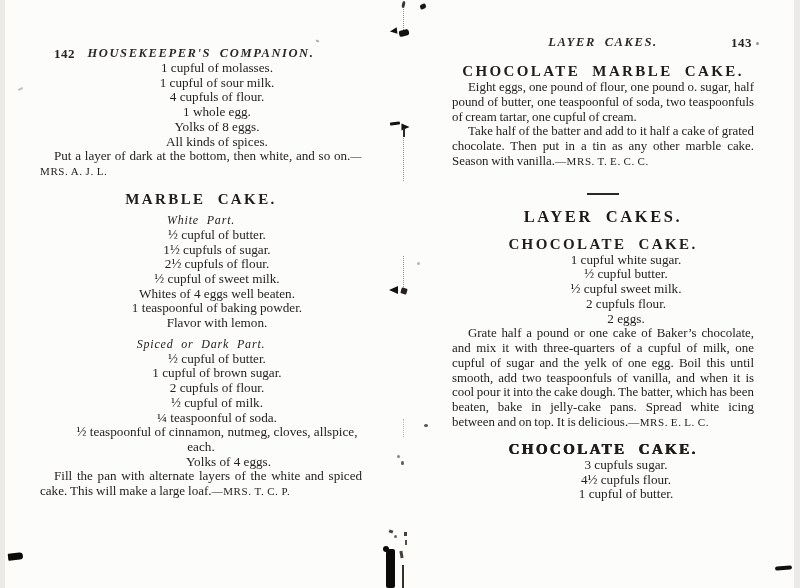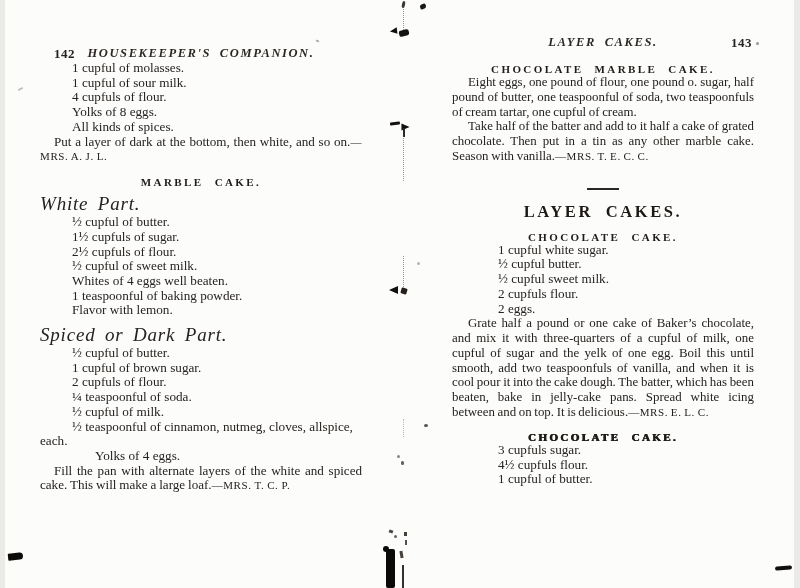--- a/index.html
+++ b/index.html
@@ -23,38 +23,38 @@
   .page-num { position:absolute; top:0; font-weight:bold; letter-spacing:0.5px; }
   .page.left  .page-num { left:14px; }
   .page.right .page-num { right:2px; }
   .run-title {
     position:absolute; left:0; right:0; text-align:center;
     font-style:italic; font-weight:bold; font-size:12.5px;
     letter-spacing:1.6px; word-spacing:4px; color:#2b2724;
   }
 
   ul.ing { list-style:none; margin:0; padding:0; font-size:13.2px; line-height:14.7px; }
-  ul.ing li { text-indent:32px; }
+  ul.ing li { text-indent:32px;text-align:center; }
   .page.right ul.ing li { text-indent:46px; }
   li.deep { text-indent:55px !important; }
 
   p.body-par {
     margin:0; font-size:13.1px; line-height:14.8px;
     text-align:justify; text-indent:14px; word-spacing:-0.4px;font-family:Liberation Serif, serif;
   }
   .page.right p.body-par { font-size:12.9px; text-indent:16px; word-spacing:-0.6px; }
   .attr { font-size:11px; letter-spacing:0.6px; }
 
   .recipe-title {
-    margin:0; text-align:center; font-size:11px; font-weight:bold;
+    margin:0; text-align:center; font-size:15px; font-weight:bold;
     letter-spacing:2.4px; word-spacing:6px; color:#201c19;
   }
   .recipe-title.heavy { text-shadow:0.6px 0 0 #201c19, 0 0.4px 0 #201c19; }
   .part-title {
-    font-style:italic; font-size:19px;
+    text-align:center; font-style:italic; font-size:12px;
     letter-spacing:0.8px; word-spacing:4px;
   }
   .section-title {
     margin:0; text-align:center; font-size:16.5px; font-weight:bold;
     letter-spacing:2.6px; word-spacing:6px; color:#1d1916;
   }
   .short-rule { width:32px; height:2px; background:#2a2724; margin:24px auto 0 auto; }
 
   
   .ul-opening { margin-top:11px; }
@@ -121,20 +121,21 @@
   <div class="page left">
     <div class="running-head">
       <span class="page-num">142</span>
       <span class="run-title">HOUSEKEEPER'S COMPANION.</span>
     </div>
 
     <ul class="ing ul-opening">
       <li>1 cupful of molasses.</li>
       <li>1 cupful of sour milk.</li>
       <li>4 cupfuls of flour.</li>
+      <li>1 whole egg.</li>
       <li>Yolks of 8 eggs.</li>
       <li>All kinds of spices.</li>
     </ul>
 
     <p class="body-par p-opening"><span>Put a layer of dark at the bottom, then white, and so on.</span><span class="attr">—MRS. A. J. L.</span></p>
 
     <h3 class="recipe-title h-marble">MARBLE CAKE.</h3>
     <div class="part-title sub-white">White Part.</div>
 
     <ul class="ing ul-white">
@@ -146,22 +147,22 @@
       <li>1 teaspoonful of baking powder.</li>
       <li>Flavor with lemon.</li>
     </ul>
 
     <div class="part-title sub-spiced">Spiced or Dark Part.</div>
 
     <ul class="ing ul-spiced">
       <li>½ cupful of butter.</li>
       <li>1 cupful of brown sugar.</li>
       <li>2 cupfuls of flour.</li>
+      <li>½ cupful of milk.</li>
       <li>¼ teaspoonful of soda.</li>
-      <li>½ cupful of milk.</li>
       <li>½ teaspoonful of cinnamon, nutmeg, cloves, all­spice, each.</li>
       <li class="deep">Yolks of 4 eggs.</li>
     </ul>
 
     <p class="body-par p-fill"><span>Fill the pan with alternate layers of the white and spiced cake.  This will make a large loaf.</span><span class="attr">—MRS. T. C. P.</span></p>
   </div>
 
   <div class="page right">
     <div class="running-head">
       <span class="run-title">LAYER CAKES.</span>

